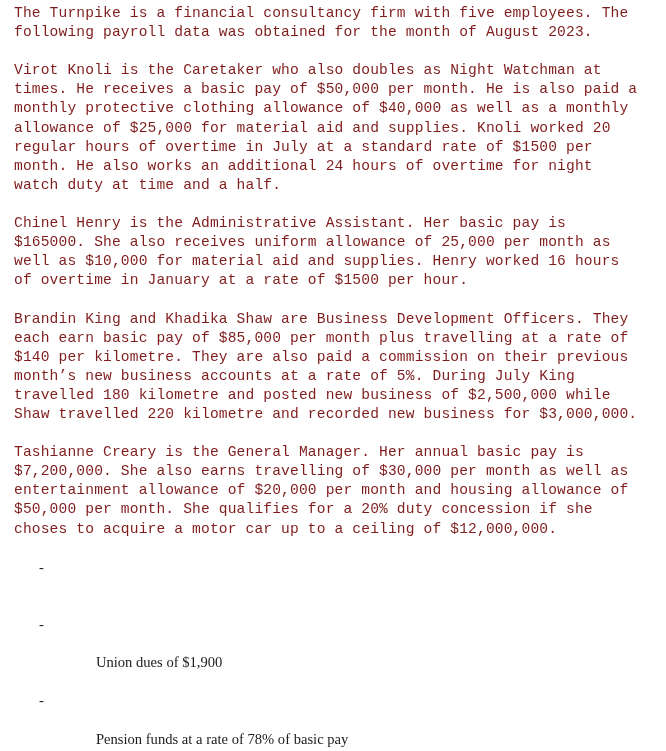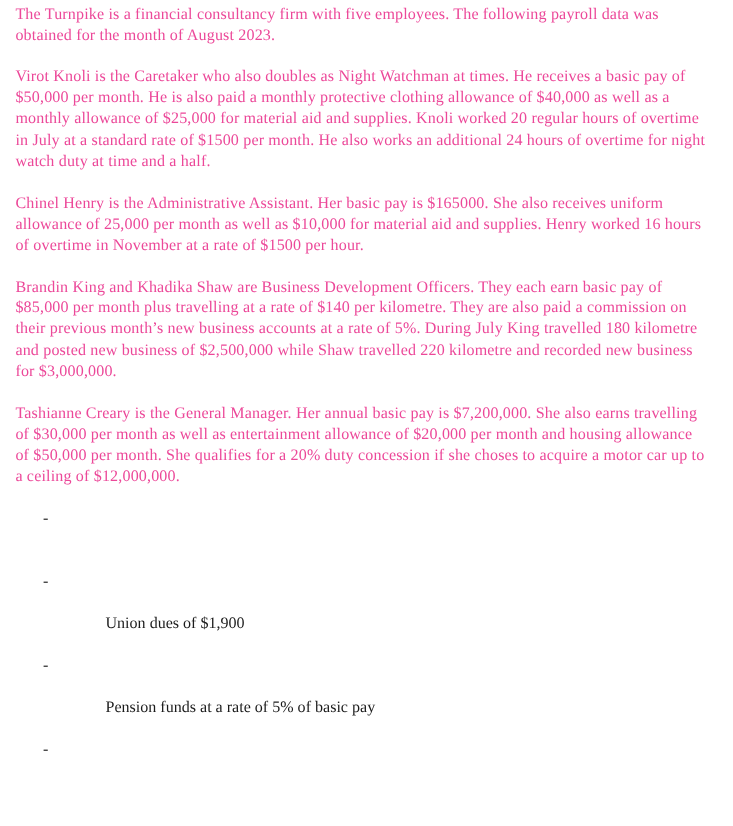--- a/index.html
+++ b/index.html
@@ -22,22 +22,23 @@
     box-sizing: border-box;
     padding: 4px 22px 0 14px;
     background: #ffffff;
   }
   .para {
     font-size: 14.6px;
     line-height: 19.1px;
     margin: 0 0 19.1px 0;
     text-align: left;
     white-space: pre-wrap;
-    color: #ec4899;
+    color: #7f1d1d;
     letter-spacing: 0.01em;
+    font-family: Liberation Mono, monospace;
   }
   .list {
     list-style: none;
     margin: 0 0 15px 0;
     padding: 0;
   }
   .list-item {
     font-size: 14.6px;
     line-height: 19.1px;
     position: relative;
@@ -53,38 +54,38 @@
 </style>
 </head>
 <body>
 
 <div id="page">
 
   <p class="para">The Turnpike is a financial consultancy firm with five employees. The following payroll data was obtained for the month of August 2023.</p>
 
   <p class="para">Virot Knoli is the Caretaker who also doubles as Night Watchman at times. He receives a basic pay of $50,000 per month. He is also paid a monthly protective clothing allowance of $40,000 as well as a monthly allowance of $25,000 for material aid and supplies. Knoli worked 20 regular hours of overtime in July at a standard rate of $1500 per month. He also works an additional 24 hours of overtime for night watch duty at time and a half.</p>
 
-  <p class="para">Chinel Henry is the Administrative Assistant. Her basic pay is $165000. She also receives uniform allowance of 25,000 per month as well as $10,000 for material aid and supplies. Henry worked 16 hours of overtime in November at a rate of $1500 per hour.</p>
+  <p class="para">Chinel Henry is the Administrative Assistant. Her basic pay is $165000. She also receives uniform allowance of 25,000 per month as well as $10,000 for material aid and supplies. Henry worked 16 hours of overtime in January at a rate of $1500 per hour.</p>
 
   <p class="para">Brandin King and Khadika Shaw are Business Development Officers. They each earn basic pay of $85,000 per month plus travelling at a rate of $140 per kilometre. They are also paid a commission on their previous month’s new business accounts at a rate of 5%. During July King travelled 180 kilometre and posted new business of $2,500,000 while Shaw travelled 220 kilometre and recorded new business for $3,000,000.</p>
 
   <p class="para">Tashianne Creary is the General Manager. Her annual basic pay is $7,200,000. She also earns travelling of $30,000 per month as well as entertainment allowance of $20,000 per month and housing allowance of $50,000 per month. She qualifies for a 20% duty concession if she choses to acquire a motor car up to a ceiling of $12,000,000.</p>
 
 
   <ul class="list">
     <li class="list-item">
       <span class="dash">-</span>
     </li>
     <li class="list-item">
       <span class="dash">-</span>
       <span>Union dues of $1,900</span>
     </li>
     <li class="list-item">
       <span class="dash">-</span>
-      <span>Pension funds at a rate of 5% of basic pay</span>
+      <span>Pension funds at a rate of 78% of basic pay</span>
     </li>
     <li class="list-item">
       <span class="dash">-</span>
       
     </li>
   </ul>
 
 </div>
 
 </body></html>

